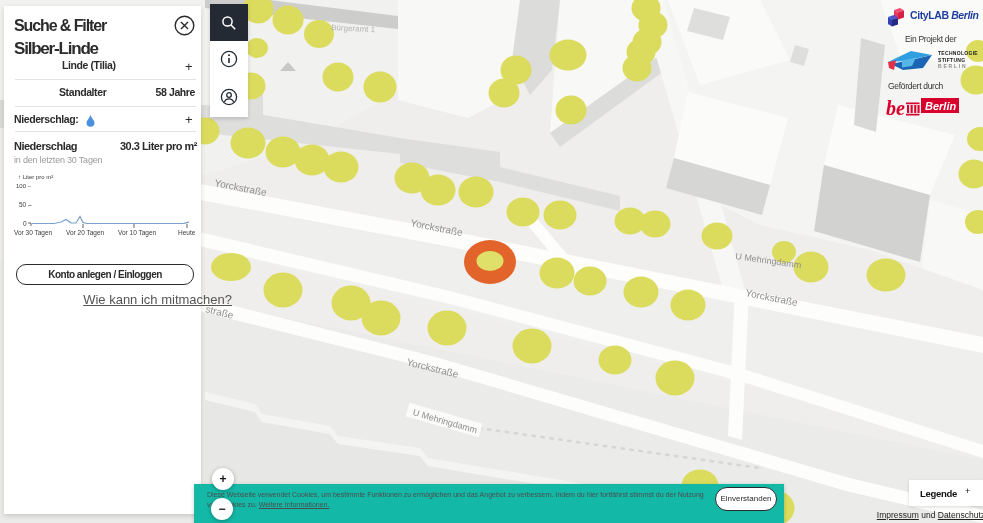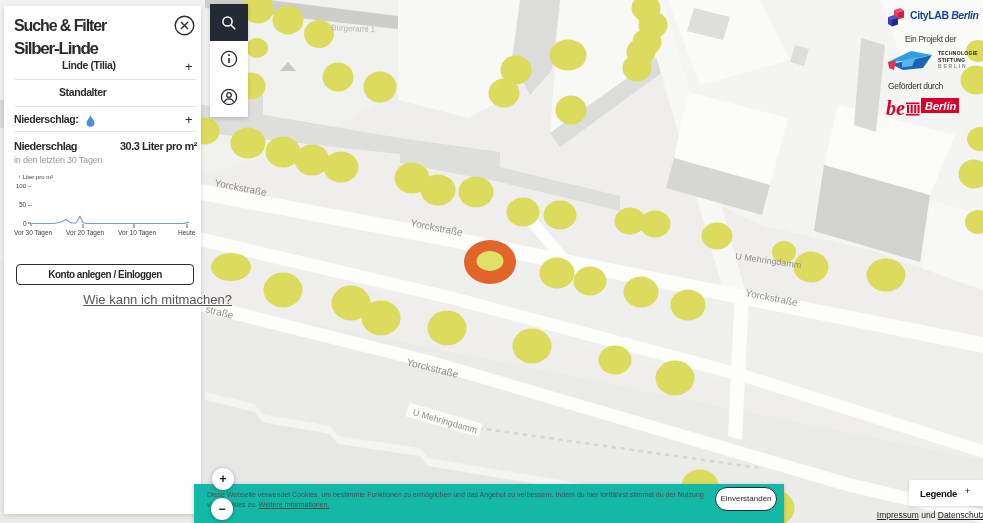--- a/index.html
+++ b/index.html
@@ -192,20 +192,21 @@
   <div class="abs" style="left:10px;top:33px;font-size:17px;font-weight:bold;letter-spacing:-1.2px;">Silber-Linde</div>
 
   <div class="abs" style="left:10px;top:53px;font-size:10.5px;font-weight:bold;letter-spacing:-0.4px;padding-left:48px;">Linde (Tilia)</div>
 
   <div class="abs" style="left:181px;top:53px;font-size:13px;">+</div>
 
   <div class="abs" style="left:11px;top:73px;width:181px;height:1px;background:#e3e3e3;"></div>
 
   <div class="abs" style="left:10px;top:80px;font-size:10.5px;font-weight:bold;letter-spacing:-0.4px;padding-left:45px;">Standalter</div>
 
+  <div class="abs" style="left:0;top:80px;width:191px;text-align:right;font-size:10.5px;font-weight:bold;letter-spacing:-0.4px;">58 Jahre</div>
 
   <div class="abs" style="left:11px;top:100px;width:181px;height:1px;background:#e3e3e3;"></div>
 
   <div class="abs" style="left:10px;top:107px;font-size:10.5px;font-weight:bold;letter-spacing:-0.4px;">Niederschlag:</div>
 
   <svg class="abs" style="left:81px;top:108px" width="11" height="13" viewBox="0 0 11 13">
     <path d="M5.5 1 C6.5 4 9.5 6.5 9.5 8.7 A4 4 0 0 1 1.5 8.7 C1.5 6.5 4.5 4 5.5 1 Z" fill="#4b90dc"></path>
   </svg>
 
   <div class="abs" style="left:181px;top:106px;font-size:13px;">+</div>
@@ -231,21 +232,21 @@
       <text x="172" y="67">Heute</text>
     </g>
     <path d="M22 55 h3 v3" fill="none" stroke="#3a3a3a" stroke-width="0.8"></path>
     <line x1="77" y1="56" x2="77" y2="60" stroke="#3a3a3a" stroke-width="0.8"></line>
     <line x1="128" y1="56" x2="128" y2="60" stroke="#3a3a3a" stroke-width="0.8"></line>
     <line x1="181" y1="56" x2="181" y2="60" stroke="#3a3a3a" stroke-width="0.8"></line>
 
     <path d="M26 55.5 L48 55.5 L55 54 L60 51.5 L65 54.8 L70 55 L74 48.5 L77 54.5 L81 55.5 L178 55.3 L183 54.2" fill="none" stroke="#7aa1cc" stroke-width="1.2"></path>
   </svg>
 
-  <div class="abs" style="left:12px;top:258px;width:176px;height:19px;border:1.4px solid #2b2b2b;border-radius:4px;text-align:center;line-height:19px;font-size:10px;font-weight:bold;letter-spacing:-0.5px;">Konto anlegen / Einloggen</div>
+  <div class="abs" style="left:12px;top:258px;width:176px;height:19px;border:1.4px solid #2b2b2b;border-radius:10px;text-align:center;line-height:19px;font-size:10px;font-weight:bold;letter-spacing:-0.5px;">Konto anlegen / Einloggen</div>
 
   <div class="abs" style="left:0;top:286px;width:228px;text-align:right;font-size:13px;color:#555;"><span style="text-decoration:underline;">Wie kann ich mitmachen?</span></div>
 </div>
 
 <div class="abs" id="toolbar" style="left:210px;top:4px;width:38px;height:113px;background:#fff;box-shadow:0 2px 4px rgba(0,0,0,0.15);">
 
   <div class="abs" style="left:0;top:0;width:38px;height:37px;background:#242a33;"></div>
 
   <svg class="abs" style="left:11px;top:11px" width="16" height="16" viewBox="0 0 16 16">
     <circle cx="6.5" cy="6.5" r="4.6" fill="none" stroke="#fff" stroke-width="1.5"></circle>

